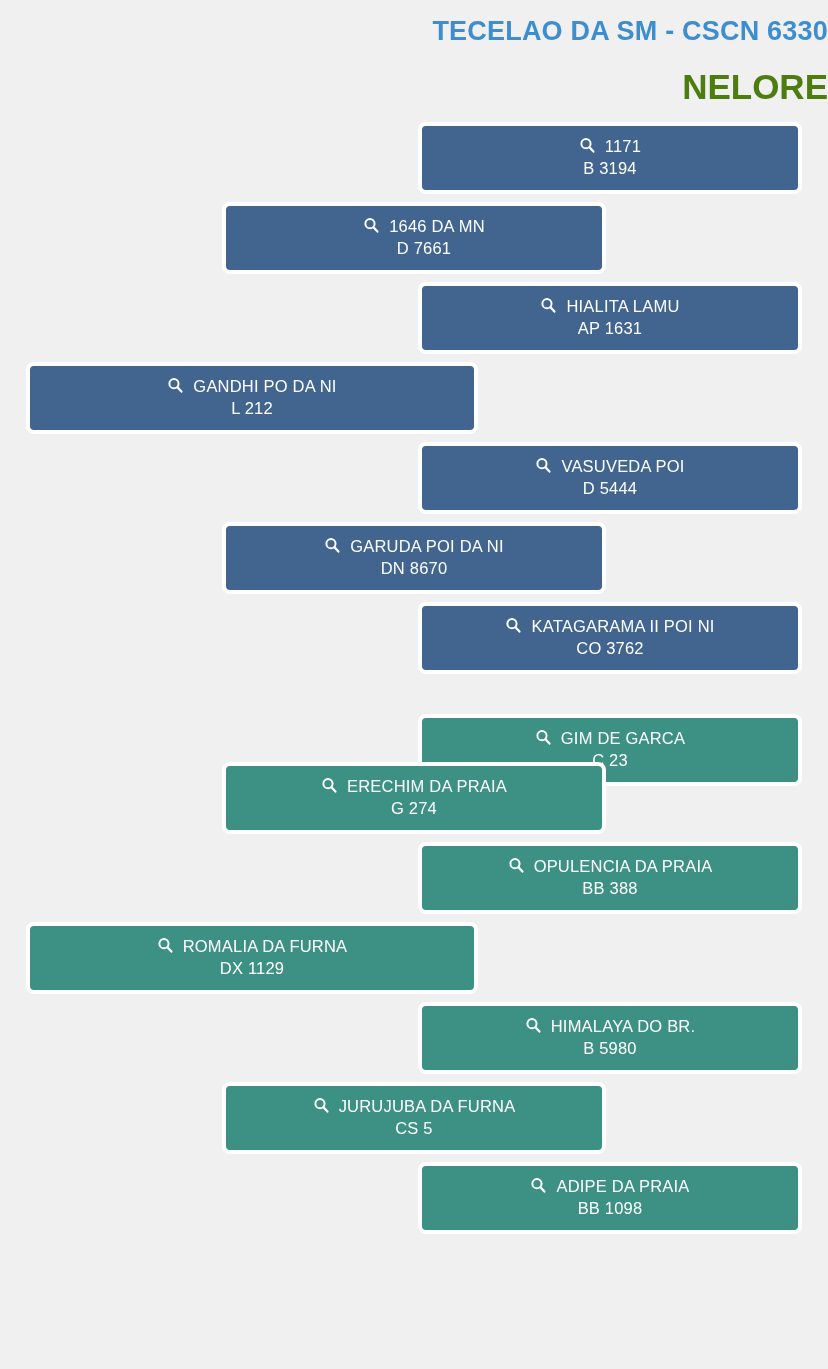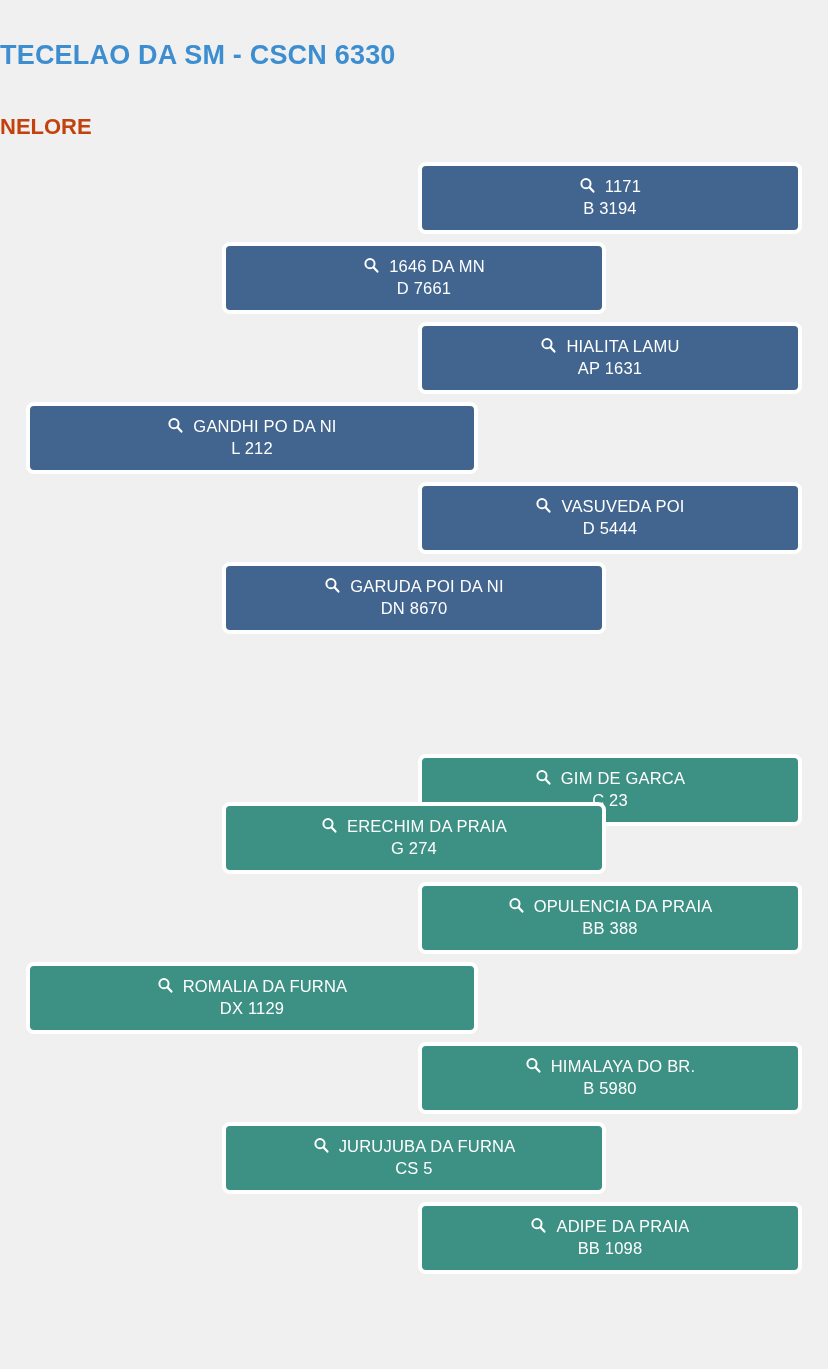--- a/index.html
+++ b/index.html
@@ -12,37 +12,37 @@
     width: 828px;
     height: 1369px;
     background: #f0f0f0;
     font-family: "Liberation Sans", sans-serif;
     overflow: hidden;
     position: relative;
   }
 
   
   .header {
-    padding-top: 32px;
-    text-align: left;
+    padding-top: 8px;
+    text-align: right;
     color: #4190d3;
   }
   .header .title-line {
     font-size: 27px;
     font-weight: bold;
     line-height: 46px;
     letter-spacing: 0.2px;
     color: #3d8ed0;
   }
   .header .breed {
-    font-size: 22px;
+    font-size: 35px;
     font-weight: bold;
     line-height: 46px;
-    margin-top: 26px;
-    color: #c2410c;
+    margin-top: 10px;
+    color: #4d7c0f;
   }
 
   
   .tree {
     position: relative;
     width: 828px;
     height: 1140px;
     margin-top: 12px;
   }
 
@@ -172,20 +172,32 @@
         <span class="mag-icon">
           <svg viewBox="0 0 20 20" width="17" height="17" aria-hidden="true">
             <circle cx="8.2" cy="7.8" r="5.4" fill="none" stroke="#ffffff" stroke-width="2.3"></circle>
             <line x1="12.3" y1="12.1" x2="17" y2="17.2" stroke="#ffffff" stroke-width="2.6" stroke-linecap="round"></line>
           </svg>
         </span>
         <span class="name">GARUDA POI DA NI</span>
       </div>
       <div class="reg">DN 8670</div>
     </div>
+    <div class="node sire col-2" style="top: 480px;">
+      <div class="row-top">
+        <span class="mag-icon">
+          <svg viewBox="0 0 20 20" width="17" height="17" aria-hidden="true">
+            <circle cx="8.2" cy="7.8" r="5.4" fill="none" stroke="#ffffff" stroke-width="2.3"></circle>
+            <line x1="12.3" y1="12.1" x2="17" y2="17.2" stroke="#ffffff" stroke-width="2.6" stroke-linecap="round"></line>
+          </svg>
+        </span>
+        <span class="name">KATAGARAMA II POI NI</span>
+      </div>
+      <div class="reg">CO 3762</div>
+    </div>
     <div class="node dam col-2" style="top: 592px;">
       <div class="row-top">
         <span class="mag-icon">
           <svg viewBox="0 0 20 20" width="17" height="17" aria-hidden="true">
             <circle cx="8.2" cy="7.8" r="5.4" fill="none" stroke="#ffffff" stroke-width="2.3"></circle>
             <line x1="12.3" y1="12.1" x2="17" y2="17.2" stroke="#ffffff" stroke-width="2.6" stroke-linecap="round"></line>
           </svg>
         </span>
         <span class="name">GIM DE GARCA</span>
       </div>

